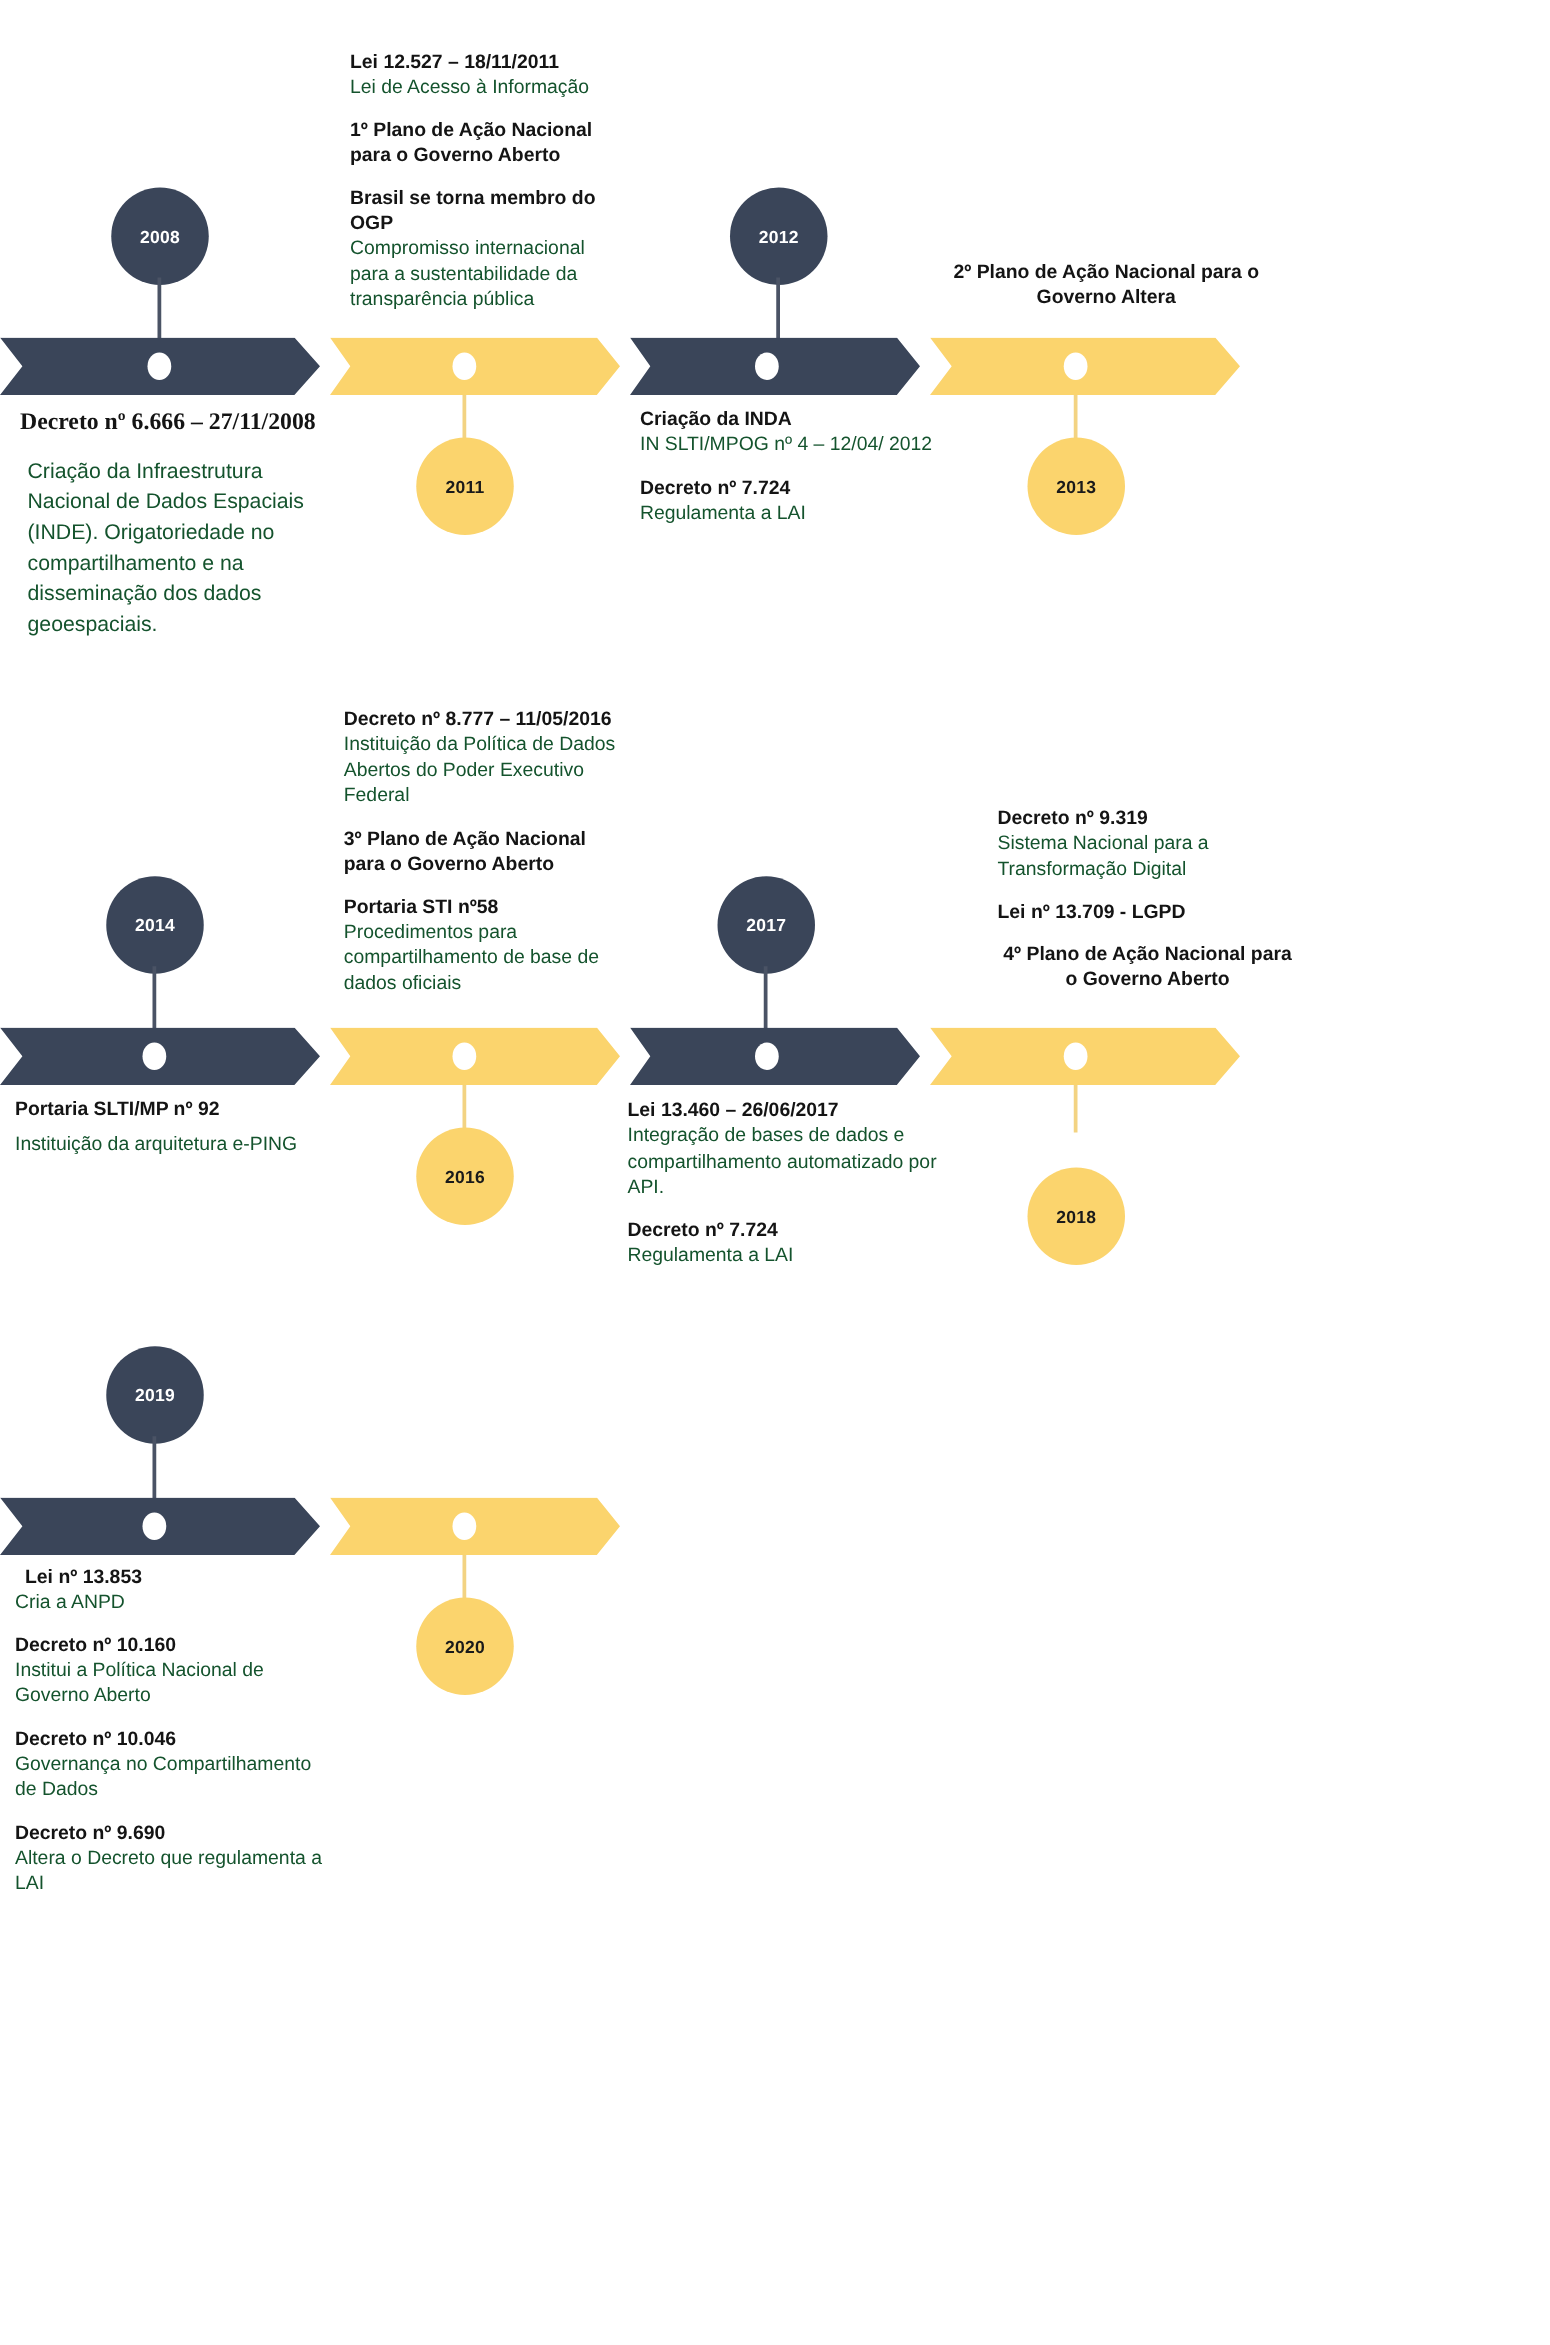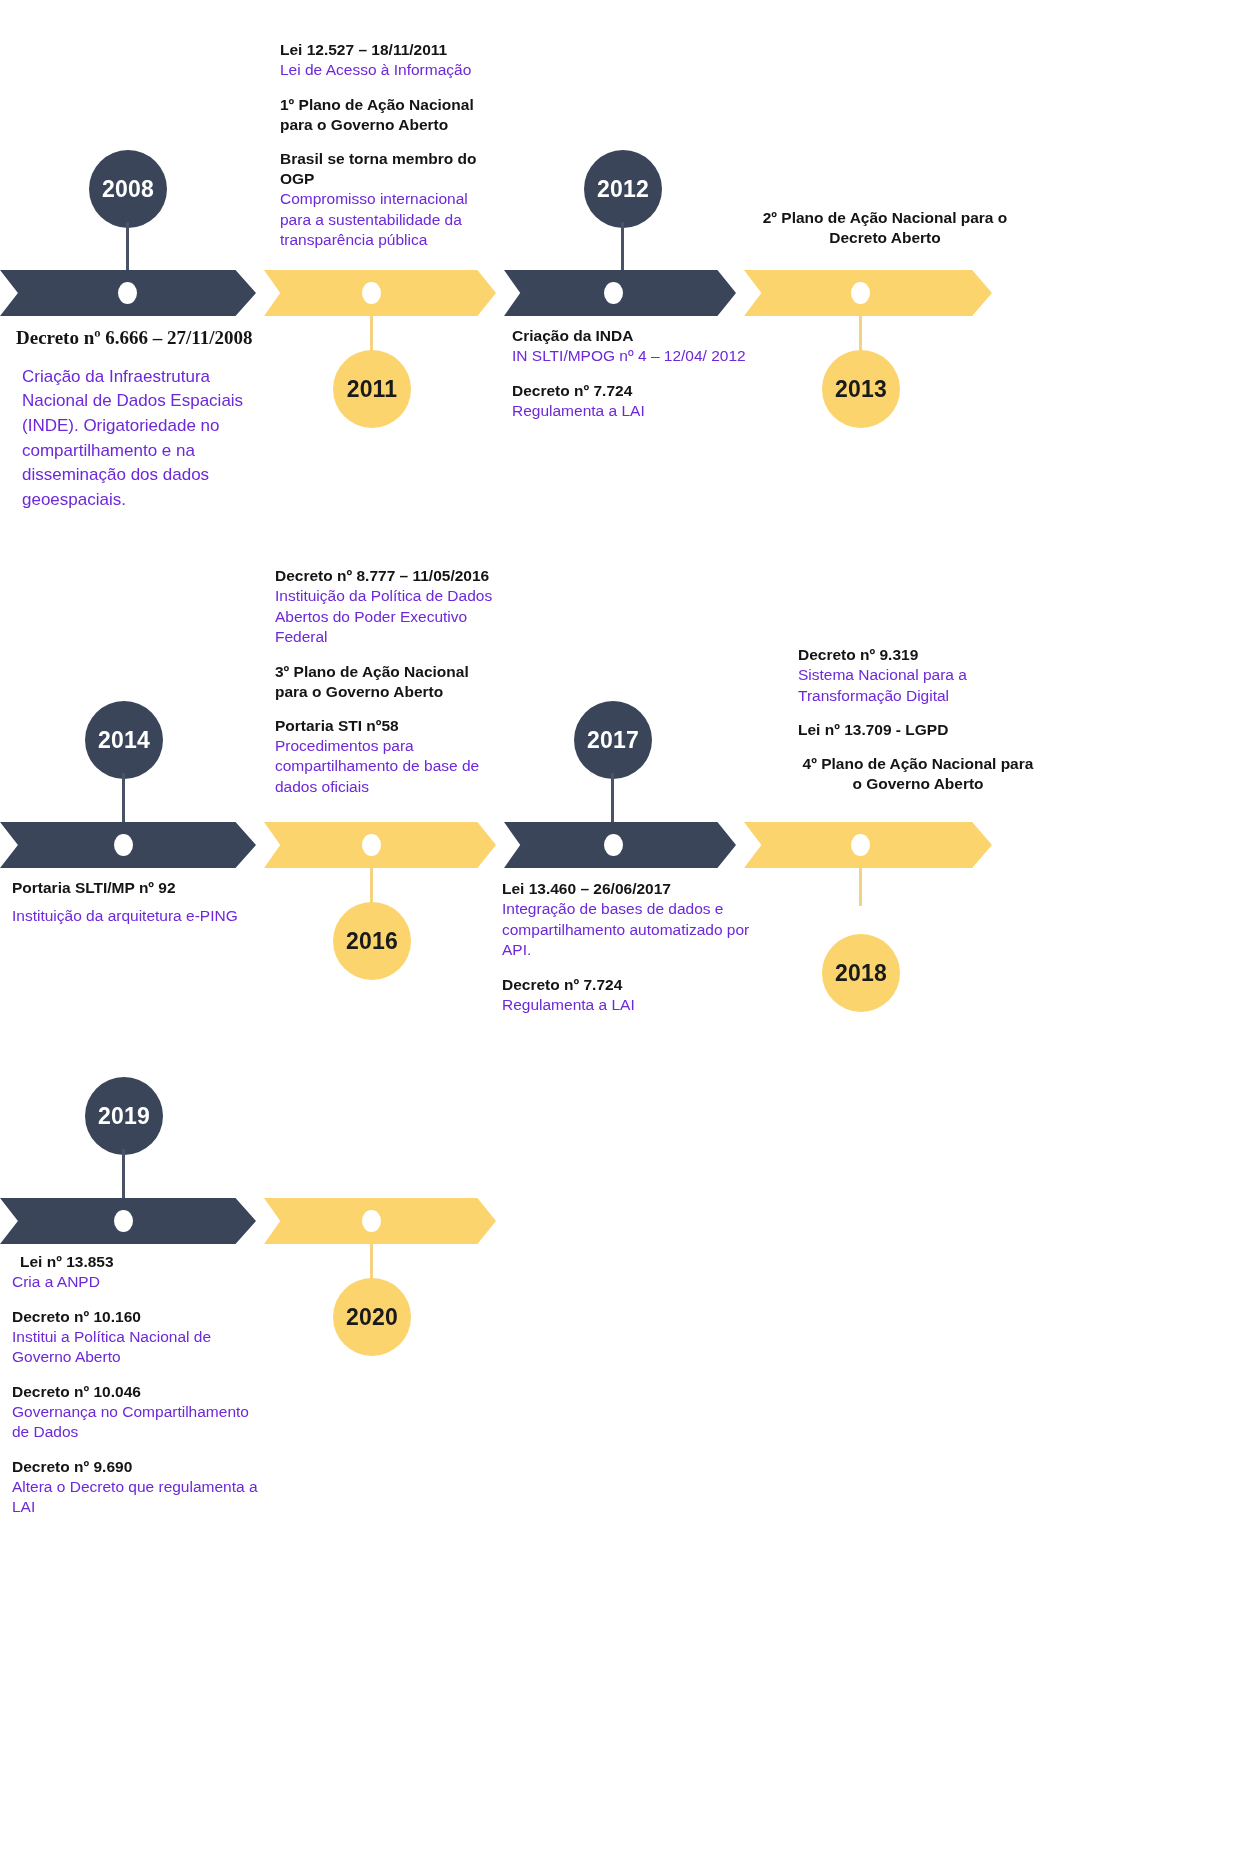--- a/index.html
+++ b/index.html
@@ -34,36 +34,36 @@
 
   
   .stem{position:absolute;width:3px;}
   .stem.dark{background:#4a5365;}
   .stem.yellow{background:#f3d382;}
 
   
   .bubble{
     position:absolute;width:78px;height:78px;border-radius:50%;
     display:flex;align-items:center;justify-content:center;
-    font-size:23px;font-weight:bold;letter-spacing:.2px;
+    font-size:14px;font-weight:bold;letter-spacing:.2px;
   }
   .bubble.dark{background:#3a4559;color:#ffffff;}
   .bubble.yellow{background:#fbd46d;color:#1a1a1a;}
 
   
   .tbox{position:absolute;}
   .entry{margin:0 0 14px 0;}
   .entry:last-child{margin-bottom:0;}
   .ttl{
     font-size:15.5px;font-weight:bold;line-height:1.30;
     color:#141414;margin:0;
   }
   .sub{
     font-size:15.5px;font-weight:normal;line-height:1.32;
-    color:#6d28d9;margin:0;
+    color:#14532d;margin:0;
   }
   .big .ttl{font-size:19px;font-family:Liberation Serif, serif;}
   .big .sub{font-size:17px;line-height:1.45;}
   .ctr{text-align:center;}
   .indent{padding-left:8px;}
 </style>
 </head>
 <body>
 
 <div class="canvas">
@@ -77,21 +77,21 @@
       <p class="ttl">1º Plano de Ação Nacional para o Governo Aberto</p>
     </div>
     <div class="entry">
       <p class="ttl">Brasil se torna membro do OGP</p>
       <p class="sub">Compromisso internacional para a sustentabilidade da transparência pública</p>
     </div>
   </div>
 
   <div class="tbox ctr" style="left:760px;top:208px;width:250px;">
     <div class="entry">
-      <p class="ttl">2º Plano de Ação Nacional para o Decreto Aberto</p>
+      <p class="ttl">2º Plano de Ação Nacional para o Governo Altera</p>
     </div>
   </div>
 
   <div class="bubble dark" style="left:89px;top:150px;">2008</div>
   <div class="stem dark" style="left:126px;top:222px;height:68px;"></div>
 
   <div class="bubble dark" style="left:584px;top:150px;">2012</div>
   <div class="stem dark" style="left:621px;top:222px;height:68px;"></div>
 
   <div class="band" style="top:270px;">

